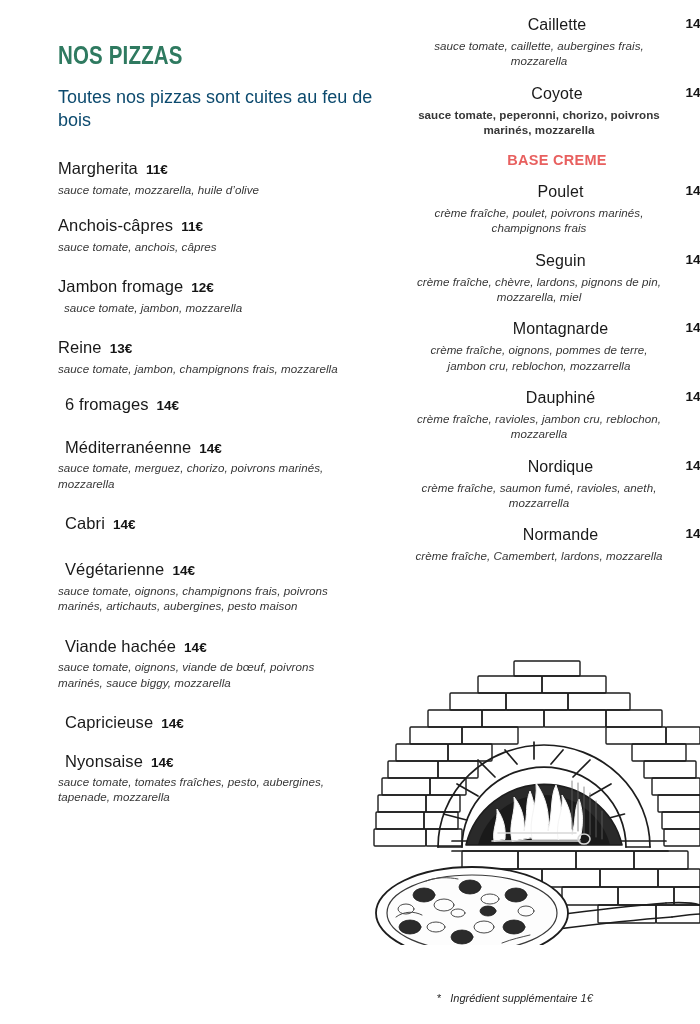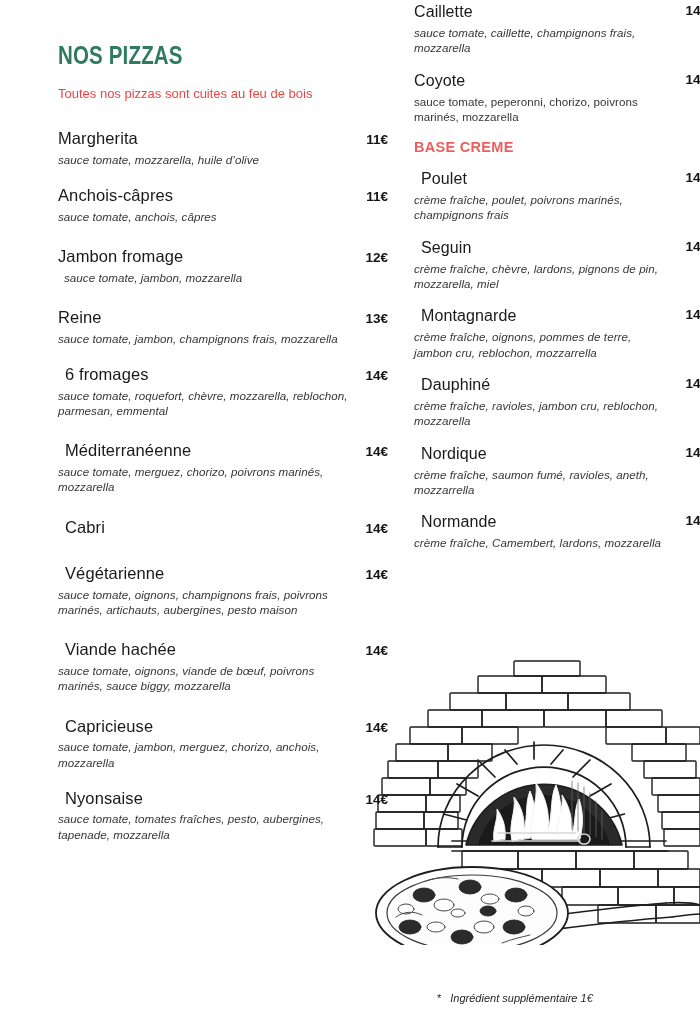--- a/index.html
+++ b/index.html
@@ -17,57 +17,58 @@
   .page { position: relative; width: 700px; height: 1024px; }
 
   
   .col-left {
     position: absolute;
     left: 58px; top: 42px;
     width: 330px;
   }
   .col-right {
     position: absolute;
-    left: 414px; top: 2px;
+    left: 414px; top: 15px;
     width: 286px;
+    text-align: center;
   }
 
   
   .section-title {
     font-family: "Liberation Sans Narrow", "Liberation Sans", sans-serif;
     font-weight: bold;
     font-size: 25px;
     letter-spacing: 0.2px;
     color: #2f7a60;
     margin: 0 0 16px 0;
     transform: scaleX(0.82);
     transform-origin: left center;
     line-height: 1.1;
   }
   .subtitle {
-    font-size: 13px;
-    color: #ef4444;
+    font-size: 18px;
+    color: #0c4a6e;
     margin: 16px 0 26px 0;
     line-height: 1.3;
   }
   .base-heading {
     font-weight: bold;
     font-size: 14.5px;
     color: #e8605f;
     letter-spacing: 0.3px;
     margin: 0 0 14px 0;
   }
   .base-heading.creme { }
 
   
   .item { position: relative; margin-bottom: 13px; }
   .item-head {
     display: flex;
     align-items: baseline;
-    justify-content: space-between;
+    justify-content: flex-start;
     gap: 8px;
   }
   .item-name {
     font-size: 16.5px;
     font-weight: 400;
     color: #191919;
     line-height: 1.25;
     letter-spacing: 0.1px;
   }
   .item-price {
@@ -79,21 +80,21 @@
   }
   .item-desc {
     font-size: 11.6px;
     font-style: italic;
     color: #363636;
     line-height: 1.32;
     margin-top: 3px;
     max-width: 290px;
     letter-spacing: 0.05px;
   }
-  .item-desc.upright { font-style: normal; }
+  .item-desc.upright { font-style: normal; font-weight: bold; }
   .indent .item-name { padding-left: 7px; }
   .indent-desc .item-desc { padding-left: 6px; }
 
   
   .col-right .item { margin-bottom: 15px; }
   .col-right .item-name { font-size: 16px; }
   .col-right .item-desc { max-width: 250px; }
   .col-right .item-head { justify-content: flex-start; }
   .col-right .item-price {
     position: absolute;
@@ -172,21 +173,20 @@
         <span class="item-price">13€</span>
       </div>
       <div class="item-desc">sauce tomate, jambon, champignons frais, mozzarella</div>
     </div>
 
     <div class="item gap-md indent">
       <div class="item-head">
         <span class="item-name">6 fromages</span>
         <span class="item-price">14€</span>
       </div>
-      <div class="item-desc">sauce tomate, roquefort, chèvre, mozzarella, reblochon, parmesan, emmental</div>
     </div>
 
     <div class="item gap-md indent">
       <div class="item-head">
         <span class="item-name">Méditerranéenne</span>
         <span class="item-price">14€</span>
       </div>
       <div class="item-desc">sauce tomate, merguez, chorizo, poivrons marinés, mozzarella</div>
     </div>
 
@@ -211,41 +211,40 @@
         <span class="item-price">14€</span>
       </div>
       <div class="item-desc">sauce tomate, oignons, viande de bœuf, poivrons marinés, sauce biggy, mozzarella</div>
     </div>
 
     <div class="item gap-sm indent">
       <div class="item-head">
         <span class="item-name">Capricieuse</span>
         <span class="item-price">14€</span>
       </div>
-      <div class="item-desc">sauce tomate, jambon, merguez, chorizo, anchois, mozzarella</div>
     </div>
 
     <div class="item indent">
       <div class="item-head">
         <span class="item-name">Nyonsaise</span>
         <span class="item-price">14€</span>
       </div>
       <div class="item-desc">sauce tomate, tomates fraîches, pesto, aubergines, tapenade, mozzarella</div>
     </div>
 
   </div>
 
   <div class="col-right">
 
     <div class="item gap-sm">
       <div class="item-head">
         <span class="item-name">Caillette</span>
         <span class="item-price">14€</span>
       </div>
-      <div class="item-desc">sauce tomate, caillette, champignons frais, mozzarella</div>
+      <div class="item-desc">sauce tomate, caillette, aubergines frais, mozzarella</div>
     </div>
 
     <div class="item gap-lg">
       <div class="item-head">
         <span class="item-name">Coyote</span>
         <span class="item-price">14€</span>
       </div>
       <div class="item-desc upright">sauce tomate, peperonni, chorizo, poivrons marinés, mozzarella</div>
     </div>
 

